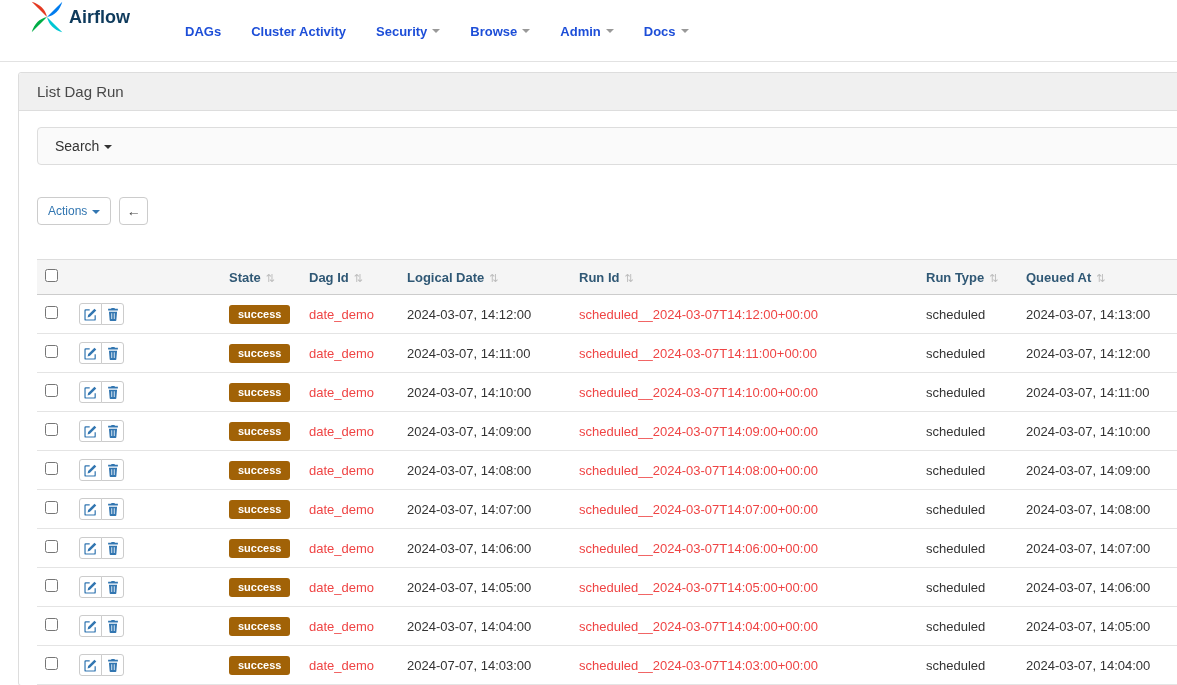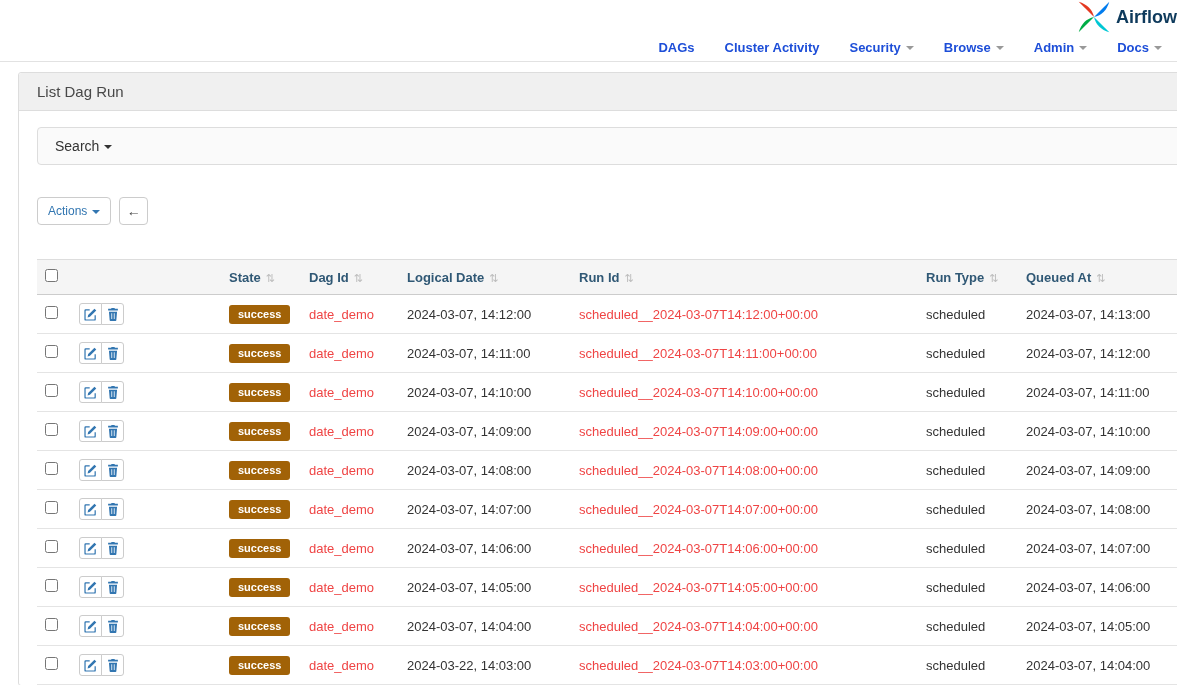--- a/index.html
+++ b/index.html
@@ -1,20 +1,20 @@
 <!DOCTYPE html>
 <html><head>
 <meta charset="utf-8">
 <style>
   * { box-sizing: border-box; margin: 0; padding: 0; }
   body { font-family: "Liberation Sans", sans-serif; background: #fff; }
   .viewport { position: relative; width: 1177px; height: 685px; overflow: hidden; background: #fff; }
 
   
-  .navbar { display: flex; align-items: flex-end; height: 62px; background: #fff; border-bottom: 1px solid #e2e2e2; padding-left: 30px; flex-direction: column; }
+  .navbar { display: flex; align-items: flex-start; height: 62px; background: #fff; border-bottom: 1px solid #e2e2e2; padding-left: 30px; }
   .brand { display: flex; align-items: center; gap: 5px; cursor: pointer; }
   .brand-text { font-size: 18px; font-weight: bold; color: #0e3a5c; }
   .nav { display: flex; list-style: none; margin-left: 40px; height: 62px; }
   .nav li { display: flex; align-items: center; padding: 0 15px; cursor: pointer; }
   .nav-link { font-size: 13px; font-weight: bold; color: #1d4ed8; }
 
   .caret { display: inline-block; width: 0; height: 0; margin-left: 5px; vertical-align: middle;
            border-top: 4px solid #333; border-right: 4px solid transparent; border-left: 4px solid transparent; }
   .caret-gray { border-top-color: #999; }
   .caret-blue { border-top-color: #3276b1; }
@@ -375,21 +375,21 @@
         </button>
         <button class="mini-btn">
           <svg width="12" height="13" viewBox="0 0 14 16">
             <path fill="#3276b1" d="M5.2 0h3.6l.6 1H13v2H1V1h3.6zM2 4.5h10l-.9 10.6a1 1 0 0 1-1 .9H3.9a1 1 0 0 1-1-.9zM5 6.5v7h1v-7zm3 0v7h1v-7z"></path>
           </svg>
         </button>
       </span>
     </td>
     <td><span class="badge-success">success</span></td>
     <td><a class="link">date_demo</a></td>
-    <td><span>2024-03-22, 14:03:00</span></td>
+    <td><span>2024-07-07, 14:03:00</span></td>
     <td><a class="link">scheduled__2024-03-07T14:03:00+00:00</a></td>
     <td><span>scheduled</span></td>
     <td><span>2024-03-07, 14:04:00</span></td>
   </tr>
 </tbody>
         </table>
       </div>
 
     </div>
   </div>

